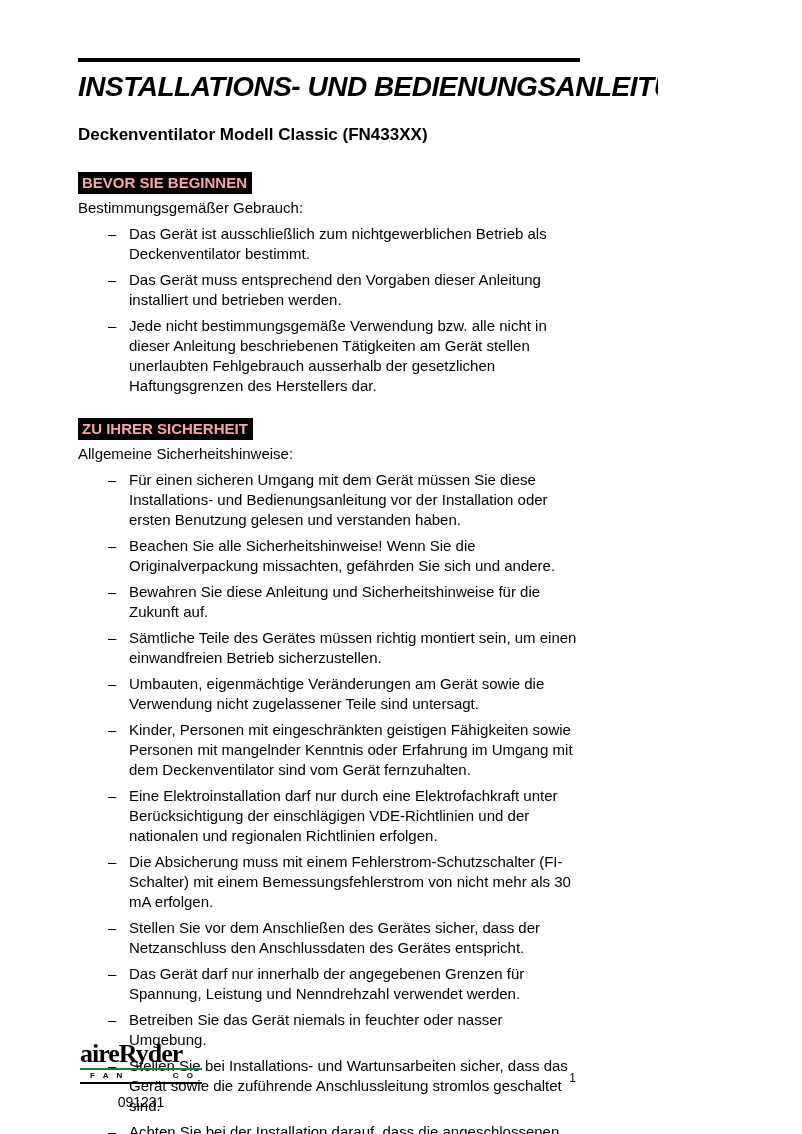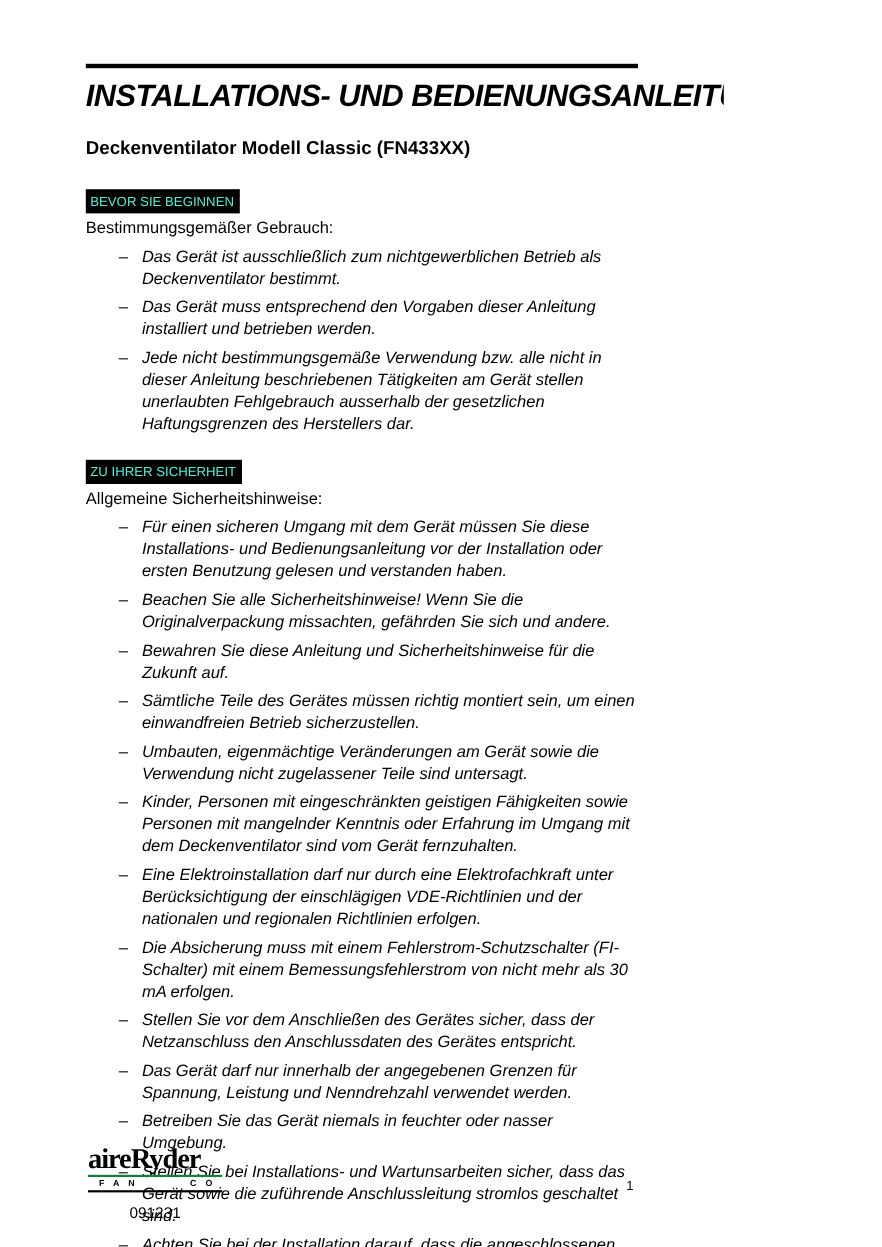--- a/index.html
+++ b/index.html
@@ -34,23 +34,23 @@
   h2.doc-subtitle {
     font-size: 17px;
     line-height: 22px;
     font-weight: bold;
     margin: 20px 0 0 0;
   }
 
   .section-header {
     display: inline-block;
     background: #000000;
-    color: #5eead4;
-    font-weight: normal;
-    font-size: 12px;
+    color: #fca5a5;
+    font-weight: bold;
+    font-size: 15px;
     line-height: 18px;
     padding: 2px 5px 2px 4px;
   }
   .sh-before { margin-top: 26px; }
   .sh-safety { margin-top: 22px; }
 
   p.group-label { margin: 4px 0 0 0; }
   p.body-text  { margin: 6px 0 0 0; }
   .gap-md { margin-top: 26px; }
   .gap-lg { margin-top: 34px; }
@@ -64,21 +64,21 @@
     display: flex;
     align-items: flex-start;
     margin: 6px 0 0 0;
   }
   .dash {
     flex: 0 0 auto;
     width: 21px;
     margin-left: 30px;
     text-align: left;
   }
-  .li-text { flex: 1 1 auto; max-width: 592px; font-style: italic; }
+  .li-text { flex: 1 1 auto; max-width: 592px; }
 
   .logo {
     position: absolute;
     left: 80px;
     bottom: 22px;
     width: 122px;
   }
   .logo-word {
     font-family: "Liberation Serif", serif;
     font-weight: bold;

